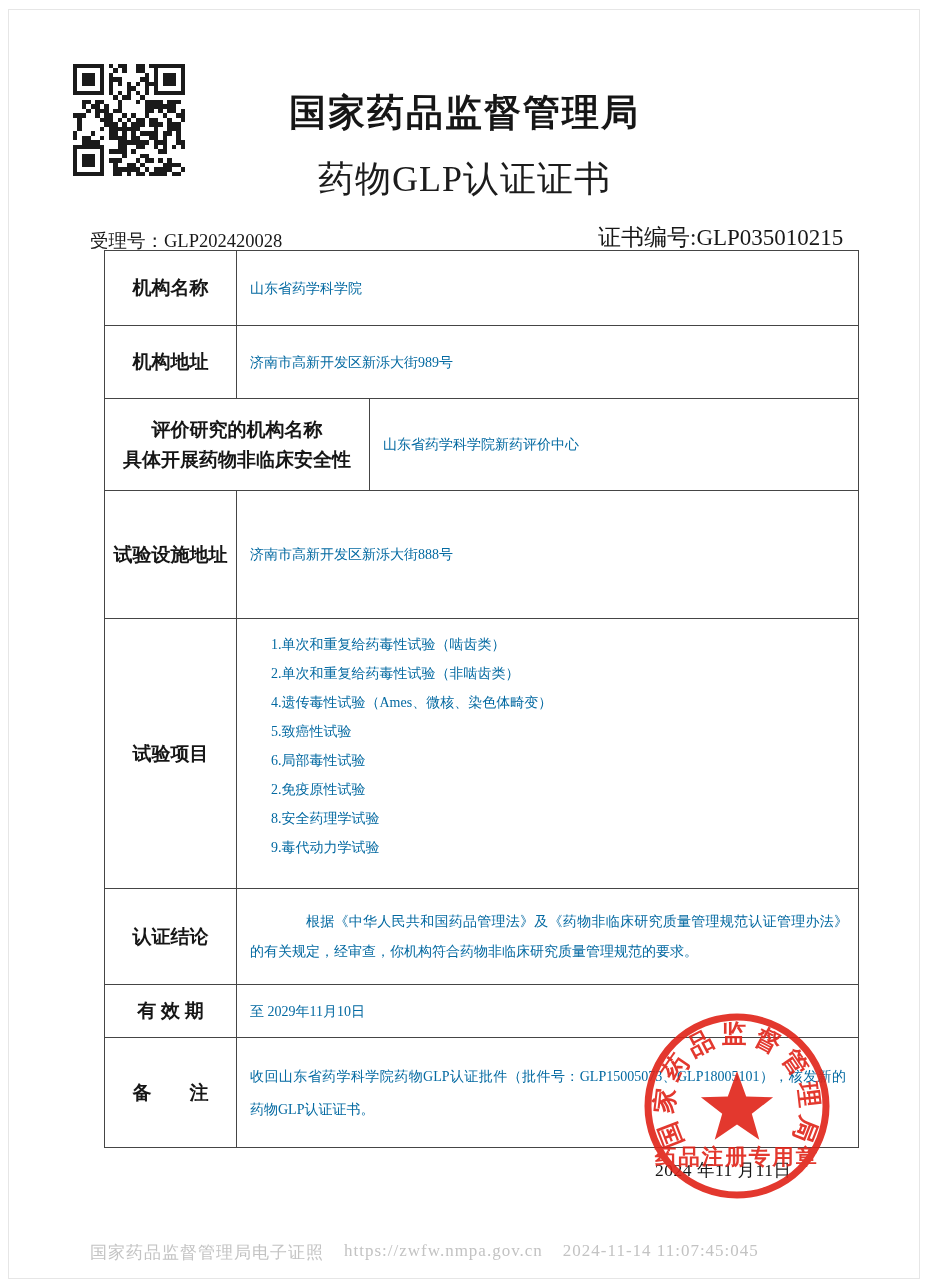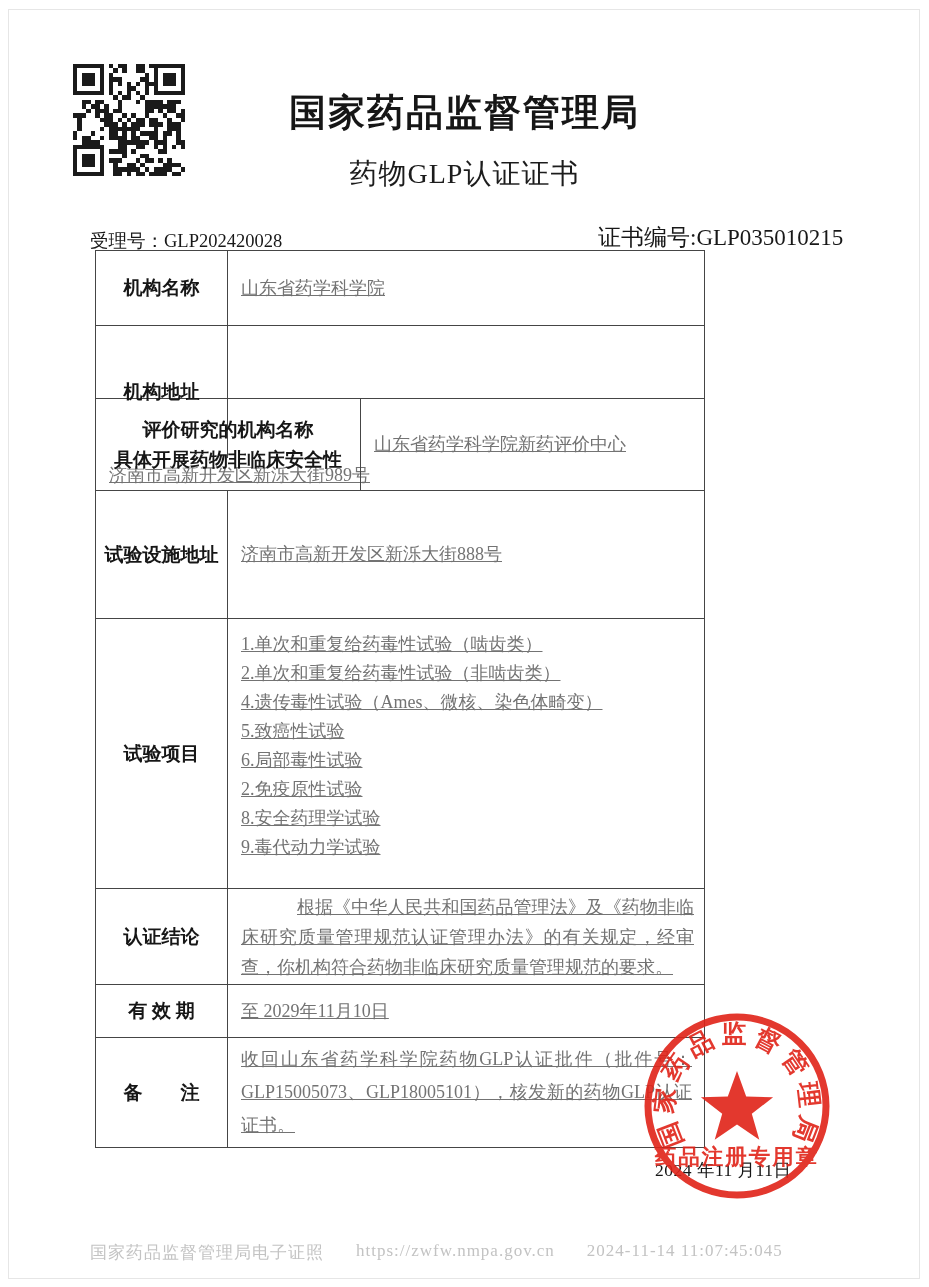--- a/index.html
+++ b/index.html
@@ -15,64 +15,64 @@
     border:1px solid #e6e6e6; pointer-events:none;
   }
   
   .qr { position:absolute; left:73px; top:64px; width:112px; height:112px; }
   .org-title {
     position:absolute; left:0; top:88px; width:929px;
     text-align:center; font-size:37px; font-weight:700; letter-spacing:2px; color:#161616;
   }
   .cert-title {
     position:absolute; left:0; top:155px; width:929px;
-    text-align:center; font-size:28px; font-weight:400; letter-spacing:1px; color:#1c1c1c;
+    text-align:center; font-size:36px; font-weight:400; letter-spacing:1px; color:#1c1c1c;
   }
   .ref-left  { position:absolute; left:90px;  top:228px; font-size:18.5px; color:#181818; }
   .ref-right { position:absolute; left:598px; top:222px; font-size:23px; color:#181818; }
 
   
   .cert-table {
-    position:absolute; left:95px; top:250px; width:610px;
+    position:absolute; left:104px; top:250px; width:755px;
     border:1.5px solid #454545;
   }
   .row { display:flex; border-bottom:1.5px solid #454545; }
   .row:last-child { border-bottom:none; }
   .cell-label {
     width:132px; flex:0 0 132px;
     border-right:1.5px solid #454545;
     display:flex; flex-direction:column; align-items:center; justify-content:center;
     font-weight:700; font-size:19px; text-align:center; line-height:1.55;
     color:#161616;
   }
   .row.wide-label .cell-label { width:265px; flex:0 0 265px; }
   .cell-value {
     flex:1; display:flex; align-items:center;
     padding:4px 10px 4px 13px;
-    font-size:18px; color:#737373; line-height:1.5;text-decoration:underline;
-  }
-  .r1 { height:75px; }  .r2 { height:73px;flex-direction:column; }  .r3 { height:92px; }
+    font-size:14px; color:#0369a1; line-height:1.5;
+  }
+  .r1 { height:75px; }  .r2 { height:73px; }  .r3 { height:92px; }
   .r4 { height:128px; } .r5 { height:270px; } .r6 { height:96px; }
   .r7 { height:53px; }  .r8 { height:109px; }
   .r5 .cell-value { display:block; padding-top:11px; }
-  .r5 .cell-value div { line-height:29px; }
+  .r5 .cell-value div { line-height:29px;margin-left:21px; }
   .r6 .cell-value p { text-indent:56px; text-align:justify; line-height:30px; }
   .r8 .cell-value p { text-align:justify; line-height:33px; padding-right:2px; }
 
   
   .issue-date {
     position:absolute; left:655px; top:1158px; width:160px;
     font-size:17.5px; color:#161616; z-index:1; letter-spacing:0.5px;
   }
   .stamp { position:absolute; left:637px; top:1006px; width:200px; height:200px; opacity:0.9; z-index:2; }
 
   
   .footer {
     position:absolute; left:90px; top:1241px;
-    display:flex; gap:32px;
+    display:flex; gap:20px;
     font-size:17px; color:#c3c3c3; letter-spacing:1px; white-space:nowrap;
   }
 </style>
 </head>
 <body>
 
 <div class="page-frame"></div>
 
 <svg class="qr" id="qr-svg" viewBox="0 0 25 25" shape-rendering="crispEdges">
     <rect x="0" y="0" width="1" height="1" fill="#1a1a1a"></rect>

